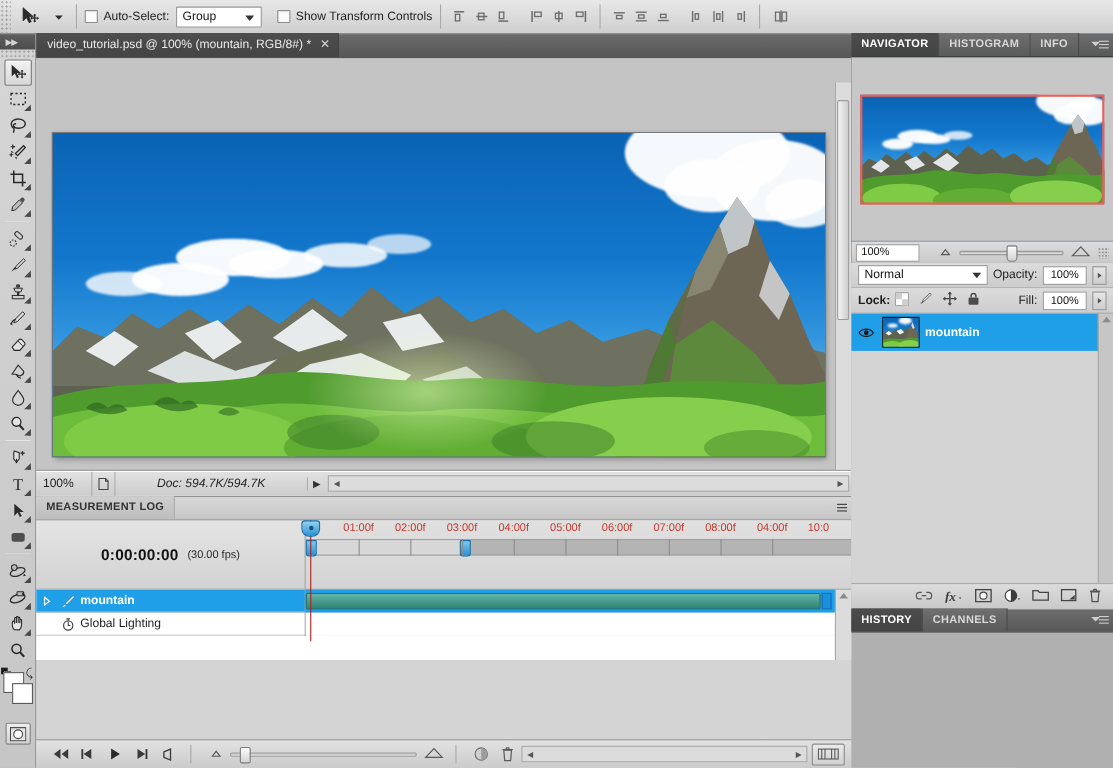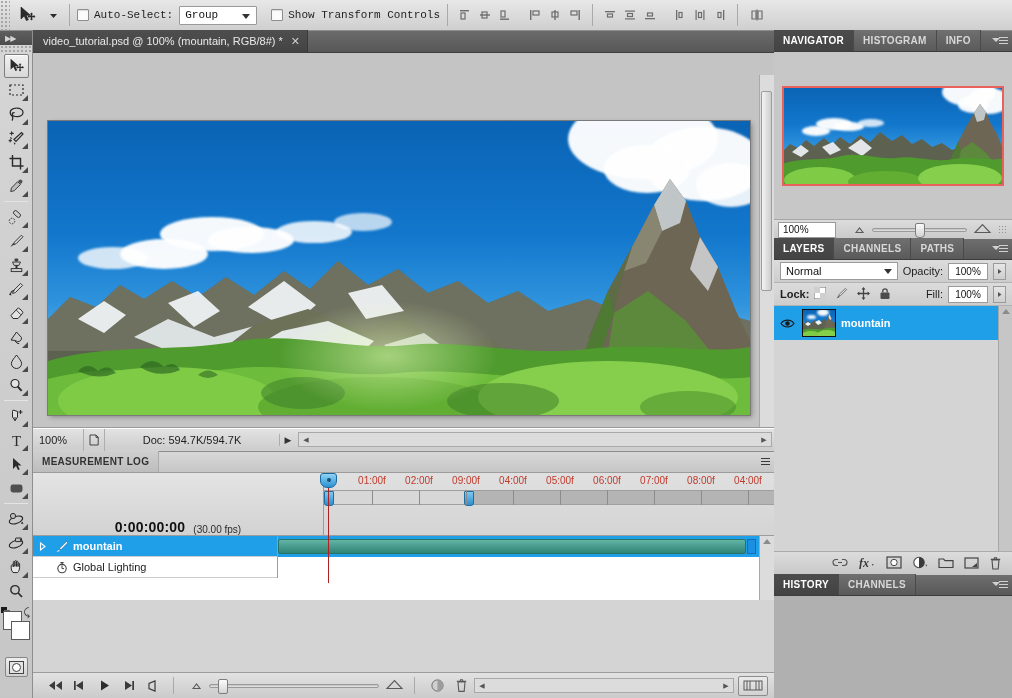--- a/index.html
+++ b/index.html
@@ -48,21 +48,21 @@
     left:0; top:3px; width:0; height:0; background:transparent;
     border-left:4px solid transparent; border-right:4px solid transparent;
     border-top:4px solid #d0d0d0;
   }
 
   
   .optionsbar {
     position:absolute; left:0; top:0; width:1012px; height:31px;
     background: linear-gradient(#e8e8e8,#cfcfcf);
     border-bottom:1px solid #8e8e8e;
-    display:flex; align-items:center;font-family:Liberation Mono, monospace;
+    display:flex; align-items:center;
   }
   .grip { width:10px; height:31px;
     background:
       radial-gradient(circle at 2px 2px, #9a9a9a 0.8px, transparent 1px) 0 0/4px 4px;
     opacity:.8;
   }
   .ob-tool {
     width:34px; height:31px; display:flex; align-items:center; justify-content:center;
   }
   .ob-sep { width:1px; height:22px; background:#a9a9a9; margin:0 7px; }
@@ -155,21 +155,21 @@
     overflow:hidden; background:#1d6fb8;
   }
   .statusbar {
     height:22px; display:flex; align-items:center;
     background:linear-gradient(#e2e2e2,#cdcdcd);
     border-top:1px solid #fff;
     font-size:11px; color:#1e1e1e;
   }
   .sb-zoom { width:50px; padding-left:6px; }
   .sb-btn { width:22px; display:flex; align-items:center; justify-content:center; border-left:1px solid #adadad; border-right:1px solid #adadad; height:22px;}
-  .sb-doc { flex:0 0 175px; text-align:center; border-right:1px solid #adadad; }
+  .sb-doc { flex:0 0 175px; text-align:center; border-right:1px solid #adadad;font-style:italic; }
   .sb-tri { width:16px; display:flex;align-items:center;justify-content:center; }
   .hscroll {
     flex:1; height:15px; margin:0 2px;
     background:#dcdcdc; border:1px solid #a9a9a9;
     display:flex; align-items:center; justify-content:space-between;
   }
   .arrowbox{width:14px;height:13px;display:flex;align-items:center;justify-content:center;font-size:7px;color:#555;}
 
   
   .vscroll {
@@ -179,22 +179,22 @@
   .vscroll .thumb{ position:absolute; top:16px; left:1px; width:11px; height:200px;
     background:linear-gradient(90deg,#f4f4f4,#cdcdcd); border:1px solid #9c9c9c; border-radius:2px;}
 
   
   .animpanel {
     position:absolute; left:33px; top:451px; width:741px; height:247px;
     background:#d4d4d4; border-top:1px solid #8b8b8b;
   }
   .tl-head { display:flex; height:63px; border-bottom:1px solid #9c9c9c; }
   .tl-timecol {
-    width:291px; background:linear-gradient(#e4e4e4,#d2d2d2);
-    display:flex; align-items:flex-end; justify-content:center; gap:8px;
+    width:245px; background:linear-gradient(#e4e4e4,#d2d2d2);
+    display:flex; align-items:center; justify-content:center; gap:8px;
     border-right:1px solid #9c9c9c;
   }
   .tc-main { font-size:14px; font-weight:bold; color:#111; letter-spacing:.2px; }
   .tc-fps  { font-size:10px; color:#2a2a2a; }
   .tl-ruler { position:relative; flex:1; background:linear-gradient(#e0e0e0,#d4d4d4); }
   .ruler-labels { position:relative; height:17px; }
   .rlbl { position:absolute; top:2px; font-size:10px; color:#c0392b; transform:translateX(-50%); white-space:nowrap;}
   .ruler-track {
     position:absolute; left:0; right:0; top:17px; height:15px;
     background:#b4b4b4; border-top:1px solid #9f9f9f; border-bottom:1px solid #9f9f9f;
@@ -733,21 +733,21 @@
 
     <div class="tl-head">
       <div class="tl-timecol">
         <span class="tc-main">0:00:00:00</span>
         <span class="tc-fps">(30.00 fps)</span>
       </div>
       <div class="tl-ruler">
         <div class="ruler-labels">
           <span class="rlbl" style="left:48px">01:00f</span>
           <span class="rlbl" style="left:95px">02:00f</span>
-          <span class="rlbl" style="left:142px">09:00f</span>
+          <span class="rlbl" style="left:142px">03:00f</span>
           <span class="rlbl" style="left:189px">04:00f</span>
           <span class="rlbl" style="left:236px">05:00f</span>
           <span class="rlbl" style="left:283px">06:00f</span>
           <span class="rlbl" style="left:330px">07:00f</span>
           <span class="rlbl" style="left:377px">08:00f</span>
           <span class="rlbl" style="left:424px">04:00f</span>
           <span class="rlbl" style="left:466px">10:0</span>
         </div>
         <div class="ruler-track">
           <div class="work-area" style="left:0;width:148px"></div>
@@ -950,31 +950,20 @@
           <svg width="19" height="11" viewBox="0 0 19 11">
               <path d="M2 9.5 L9.5 1.5 L17 9.5z" fill="none" stroke="#5a5a5a" stroke-width="1.1"></path>
             </svg>
         </span>
         <span class="grip-corner"></span>
       </div>
     </div>
 
 
     <div class="layerspanel">
-      <div class="panel-tabbar">
-        <div class="ptab active">LAYERS</div>
-        <div class="ptab">CHANNELS</div>
-        <div class="ptab">PATHS</div>
-        <div class="pmenu">
-          <i class="tri"></i>
-            <i class="l1"></i>
-            <i class="l2"></i>
-            <i class="l3"></i>
-        </div>
-      </div>
 
       <div class="lp-row">
         <div class="blend-select">
           <span>Normal</span>
           <span class="caret"></span>
         </div>
         <span class="lbl">Opacity:</span>
         <span class="numfield">100%</span>
         <span class="stepper">
           <svg width="7" height="7" viewBox="0 0 7 7">

